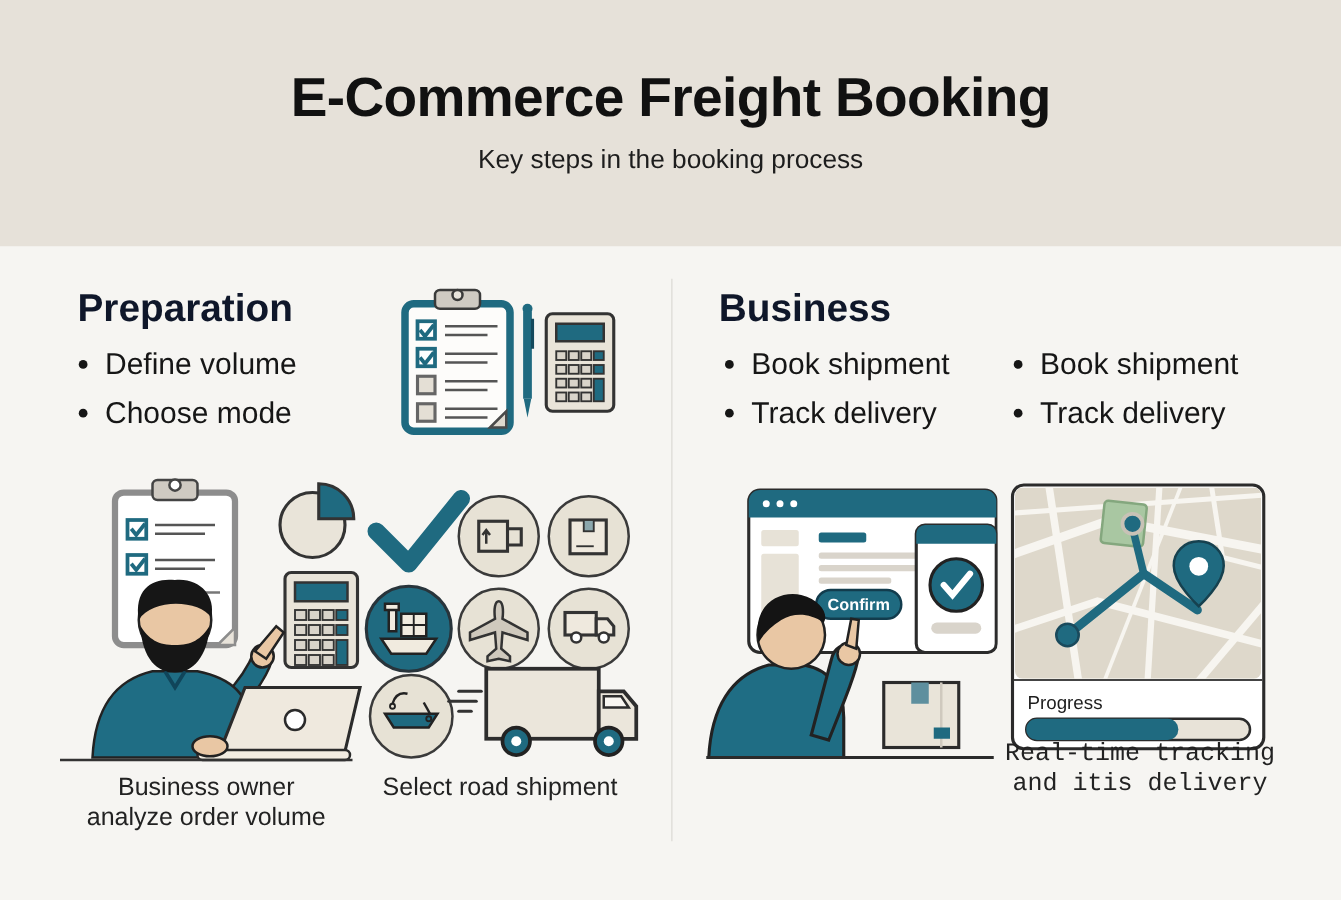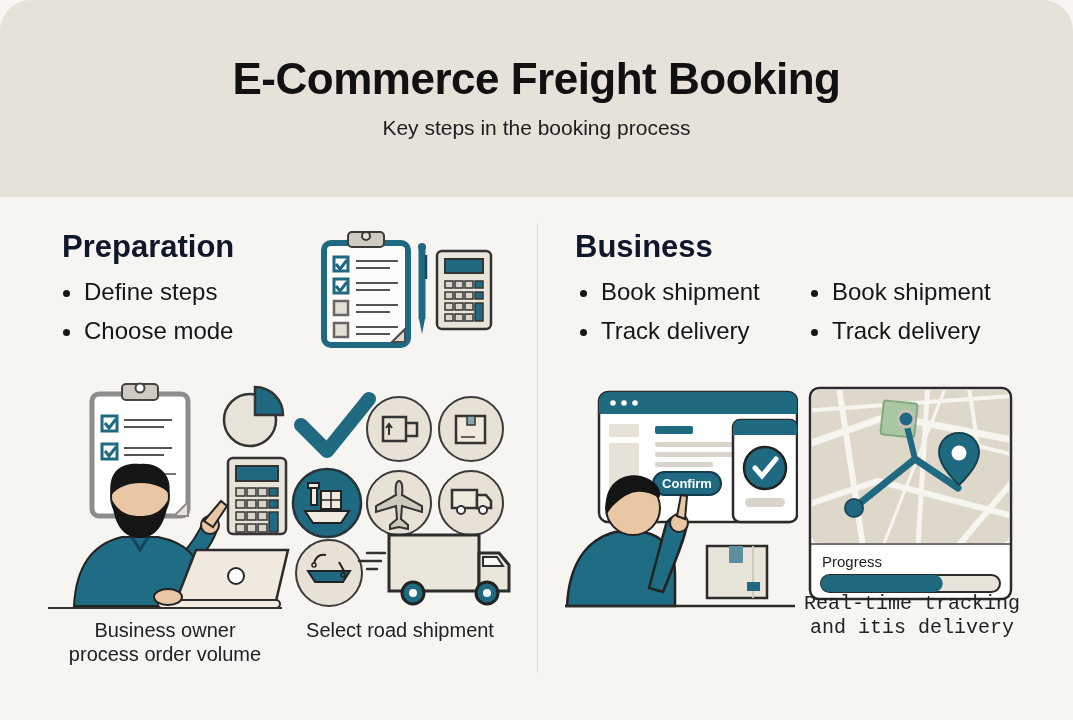--- a/index.html
+++ b/index.html
@@ -1,17 +1,17 @@
 <!DOCTYPE html>
 <html><head>
 <meta charset="utf-8">
 <style>
   * { margin:0; padding:0; box-sizing:border-box; }
   body { background:#f6f5f2; font-family:"Liberation Sans", sans-serif; }
-  .poster { position:relative; width:1073px; height:720px; background:#f6f5f2; overflow:hidden;border-radius:31px; }
+  .poster { position:relative; width:1073px; height:720px; background:#f6f5f2; overflow:hidden; }
 
   .header-band { position:absolute; left:0; top:0; width:1073px; height:197px;
                  background:#e6e1d9; text-align:center; }
   .title { padding-top:54px; font-size:44px; font-weight:bold; color:#111;
            letter-spacing:-0.5px; }
   .subtitle { margin-top:12px; font-size:21px; color:#1d1d1d; }
 
   .divider { position:absolute; left:537px; top:223px; width:1px; height:450px;
              background:#dcdad5; }
 
@@ -32,21 +32,21 @@
 
   <div class="header-band">
     <div class="title">E-Commerce Freight Booking</div>
     <div class="subtitle">Key steps in the booking process</div>
   </div>
 
   <div class="divider"></div>
 
   <div class="section-heading" style="left:62px; top:229px;">Preparation</div>
   <ul class="bullet-list" style="left:58px; top:278px;">
-    <li>Define steps</li>
+    <li>Define volume</li>
     <li>Choose mode</li>
   </ul>
 
   <div class="section-heading" style="left:575px; top:229px;">Business</div>
   <ul class="bullet-list" style="left:575px; top:278px;">
     <li>Book shipment</li>
     <li>Track delivery</li>
   </ul>
   <ul class="bullet-list" style="left:806px; top:278px;">
     <li>Book shipment</li>
@@ -300,18 +300,18 @@
     </g>
     <line x1="3" y1="158" x2="202" y2="158" stroke="#444" stroke-width="1.5"></line>
     <text x="14" y="181" font-size="15" fill="#1d1d1d">Progress</text>
     <g>
       <rect x="13" y="189" width="179" height="17" rx="8.5" fill="#e8e3d8" stroke="#2b2b2b" stroke-width="2"></rect>
       <rect x="13" y="189" width="121.7" height="17" rx="8.5" fill="#1f6a80"></rect>
     </g>
   </svg>
 
   <div class="caption" style="left:35px; top:618px; width:260px;">Business owner
-process order volume</div>
+analyze order volume</div>
   <div class="caption" style="left:295px; top:618px; width:210px;">Select road shipment</div>
   <div class="caption" style="left:803px; top:592px; width:218px;font-family:Liberation Mono, monospace;">Real-time tracking
 and itis delivery</div>
 
 </div>
 
 </body></html>

